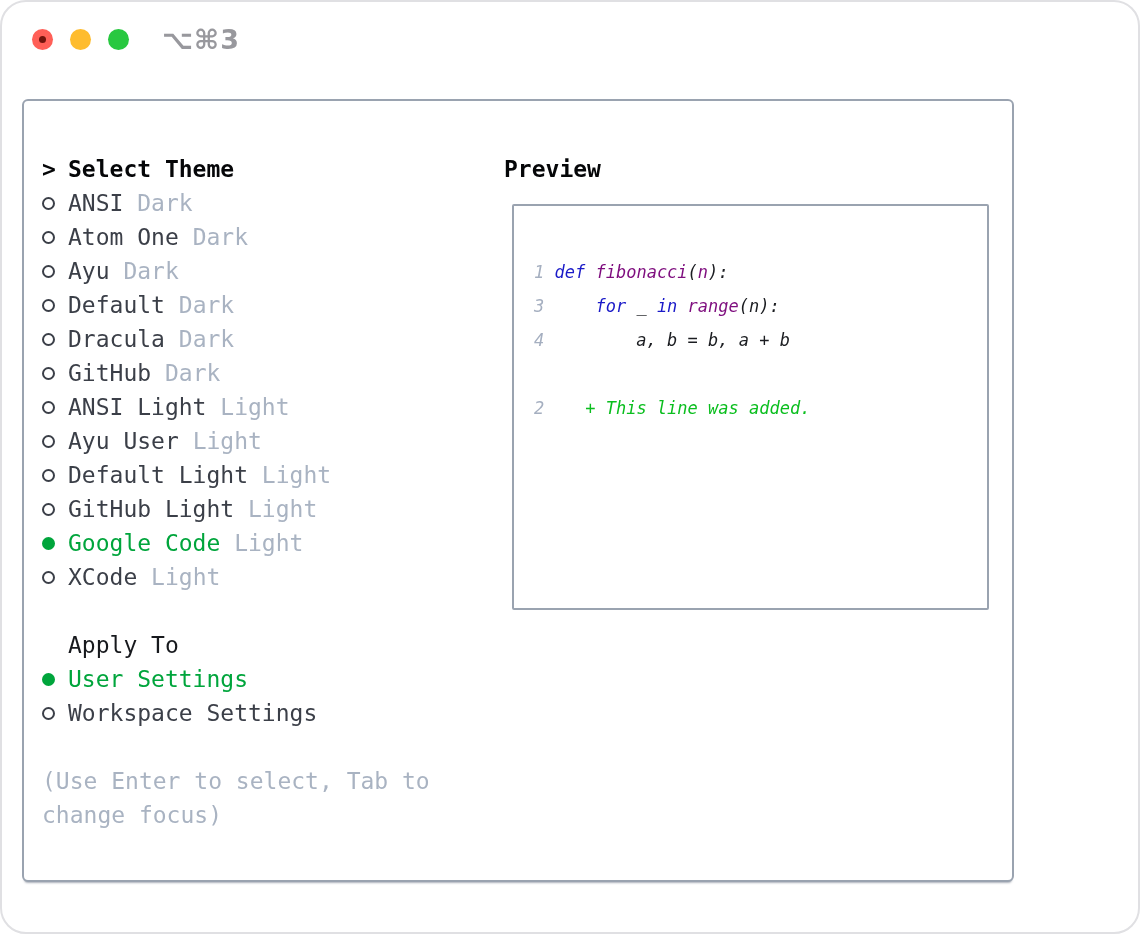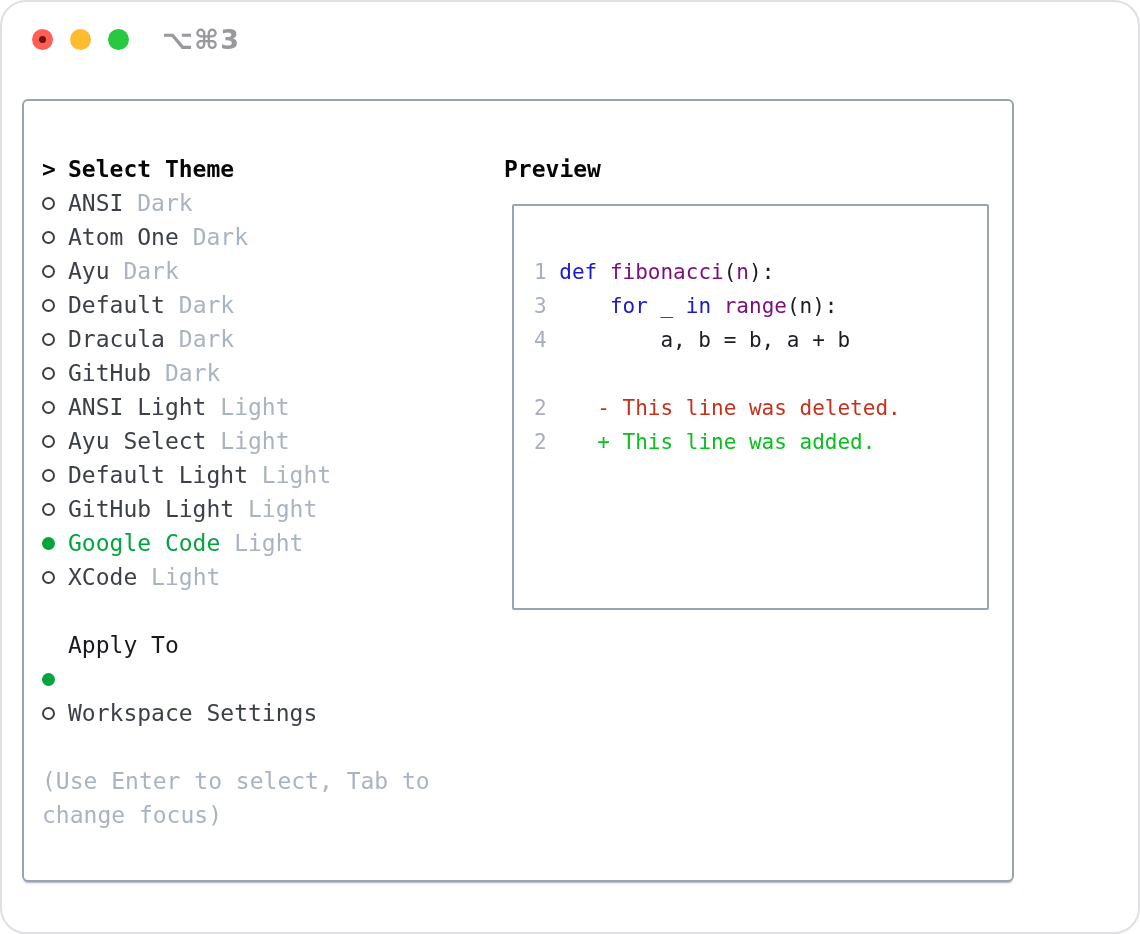--- a/index.html
+++ b/index.html
@@ -38,21 +38,21 @@
   .header-row{font-weight:bold;color:#050608;}
   .header-row .prompt{width:26px;flex:0 0 26px;}
   .apply-header span{margin-left:26px;color:var(--nearblack);}
   .hint{color:var(--hint);}
   
   .right{position:absolute;left:480px;top:51px;}
   .preview-title{height:34px;line-height:34px;font-size:23px;font-weight:bold;color:#050608;}
   .preview-box{margin-left:8px;margin-top:18px;width:477px;height:406px;
     border:2px solid var(--border);border-radius:2px;background:#fff;
     padding:49px 0 0 20px;overflow:hidden;}
-  .pline{height:34px;line-height:34px;font-size:21px;white-space:pre;}
+  .pline{height:34px;line-height:34px;font-size:17px;white-space:pre;font-style:italic;}
   .num{color:var(--num);} .kw{color:var(--kw);} .fn{color:var(--fn);}
   .lit{color:var(--lit);} .pl{color:var(--pl);} .ctx{color:var(--ctx);}
   .del{color:var(--del);} .add{color:var(--add);text-align:right;}
 </style>
 </head>
 <body>
 
 <div class="window">
   <div class="titlebar">
     <span class="tl red">
@@ -70,44 +70,43 @@
         <span>Select Theme</span>
       </div>
       <div id="theme-items">
           <div class="row"><span class="radio"></span><span class="name">ANSI</span><span class="variant">Dark</span></div>
           <div class="row"><span class="radio"></span><span class="name">Atom One</span><span class="variant">Dark</span></div>
           <div class="row"><span class="radio"></span><span class="name">Ayu</span><span class="variant">Dark</span></div>
           <div class="row"><span class="radio"></span><span class="name">Default</span><span class="variant">Dark</span></div>
           <div class="row"><span class="radio"></span><span class="name">Dracula</span><span class="variant">Dark</span></div>
           <div class="row"><span class="radio"></span><span class="name">GitHub</span><span class="variant">Dark</span></div>
           <div class="row"><span class="radio"></span><span class="name">ANSI Light</span><span class="variant">Light</span></div>
-          <div class="row"><span class="radio"></span><span class="name">Ayu Select</span><span class="variant">Light</span></div>
+          <div class="row"><span class="radio"></span><span class="name">Ayu User</span><span class="variant">Light</span></div>
           <div class="row"><span class="radio"></span><span class="name">Default Light</span><span class="variant">Light</span></div>
           <div class="row"><span class="radio"></span><span class="name">GitHub Light</span><span class="variant">Light</span></div>
           <div class="row selrow"><span class="radio sel"></span><span class="name">Google Code</span><span class="variant">Light</span></div>
           <div class="row"><span class="radio"></span><span class="name">XCode</span><span class="variant">Light</span></div>
         </div>
       <div class="row"></div>
       <div class="row apply-header">
         <span>Apply To</span>
       </div>
       <div id="apply-items">
-          <div class="row selrow"><span class="radio sel"></span></div>
+          <div class="row selrow"><span class="radio sel"></span><span class="name">User Settings</span></div>
           <div class="row"><span class="radio"></span><span class="name">Workspace Settings</span></div>
         </div>
       <div class="row"></div>
       <div class="row hint">(Use Enter to select, Tab to</div>
       <div class="row hint">change focus)</div>
     </div>
 
     <div class="right">
       <div class="preview-title">Preview</div>
       <div class="preview-box" id="preview-box">
           <div class="pline"><span class="num">1</span><span class="pl"> </span><span class="kw">def</span><span class="pl"> </span><span class="fn">fibonacci</span><span class="pl">(</span><span class="fn">n</span><span class="pl">):</span></div>
           <div class="pline"><span class="num">3</span><span class="pl">     </span><span class="kw">for</span><span class="pl"> _ </span><span class="kw">in</span><span class="pl"> </span><span class="fn">range</span><span class="pl">(n):</span></div>
           <div class="pline"><span class="num">4</span><span class="pl">         a, b = b, a + b</span></div>
           <div class="pline"></div>
-          <div class="pline"><span class="num">2</span><span class="pl">    </span><span class="del">- This line was deleted.</span></div>
           <div class="pline"><span class="num">2</span><span class="pl">    </span><span class="add">+ This line was added.</span></div>
         </div>
     </div>
   </div>
 </div>
 
 </body></html>

